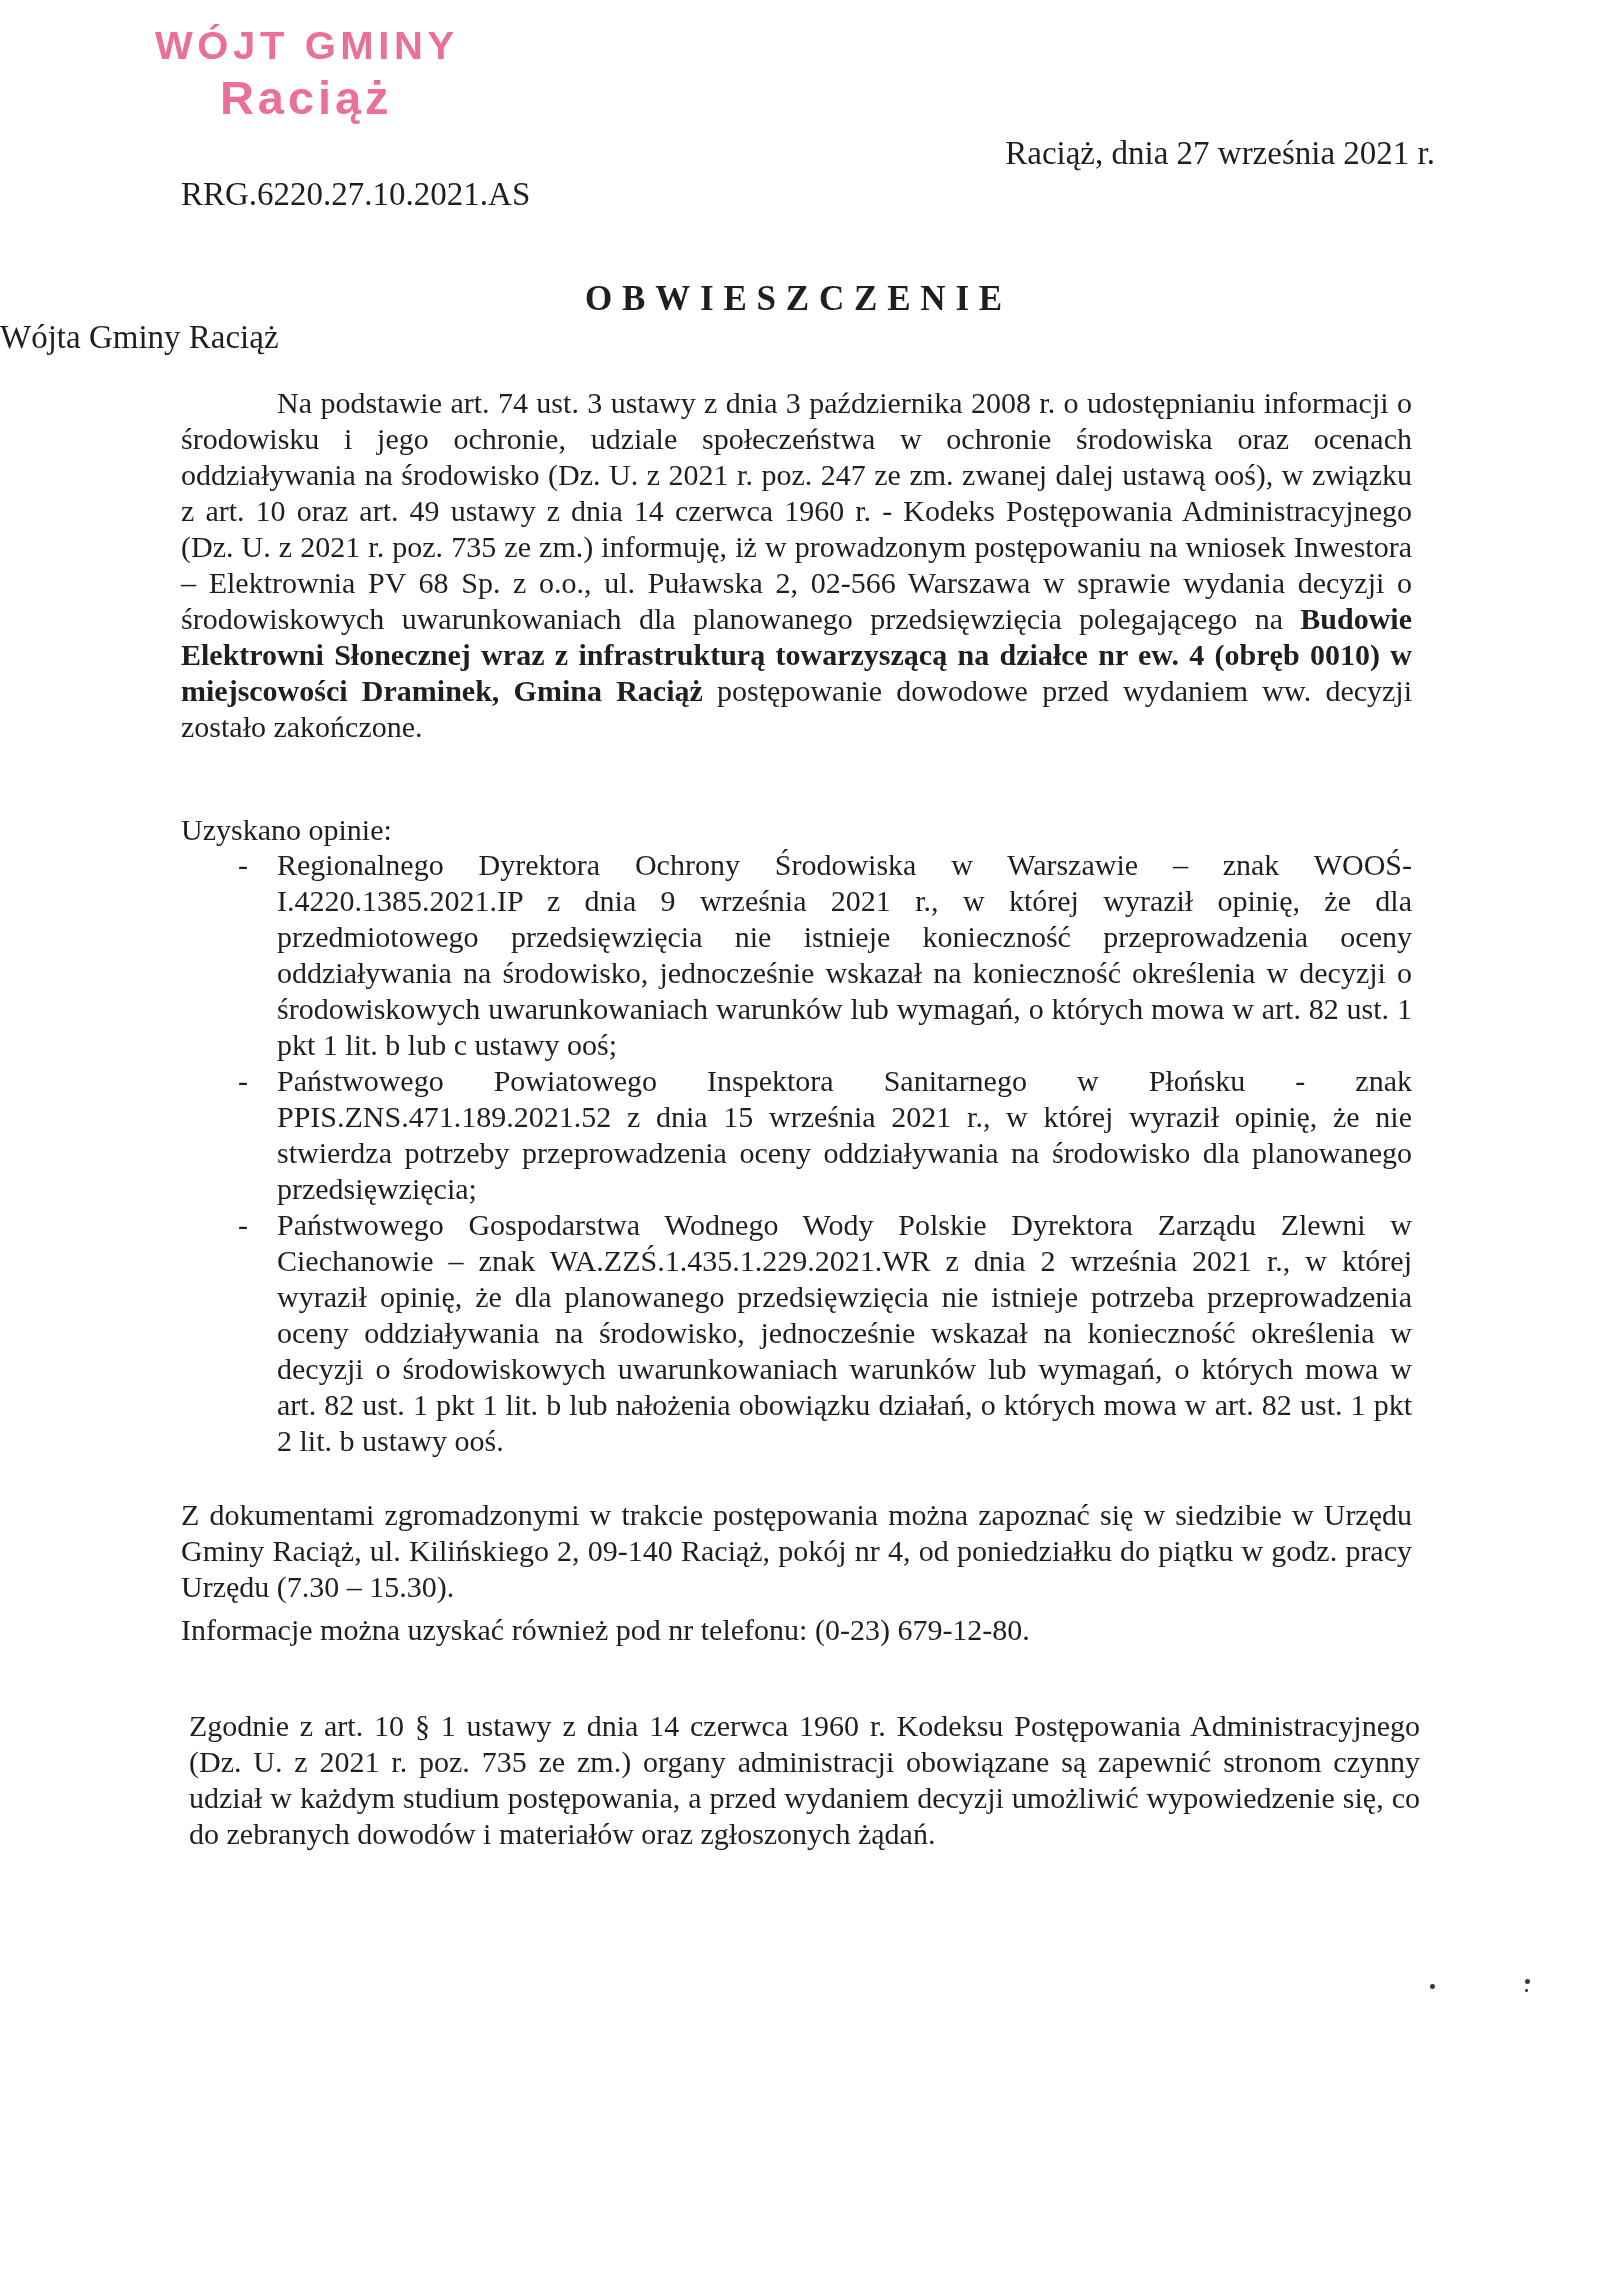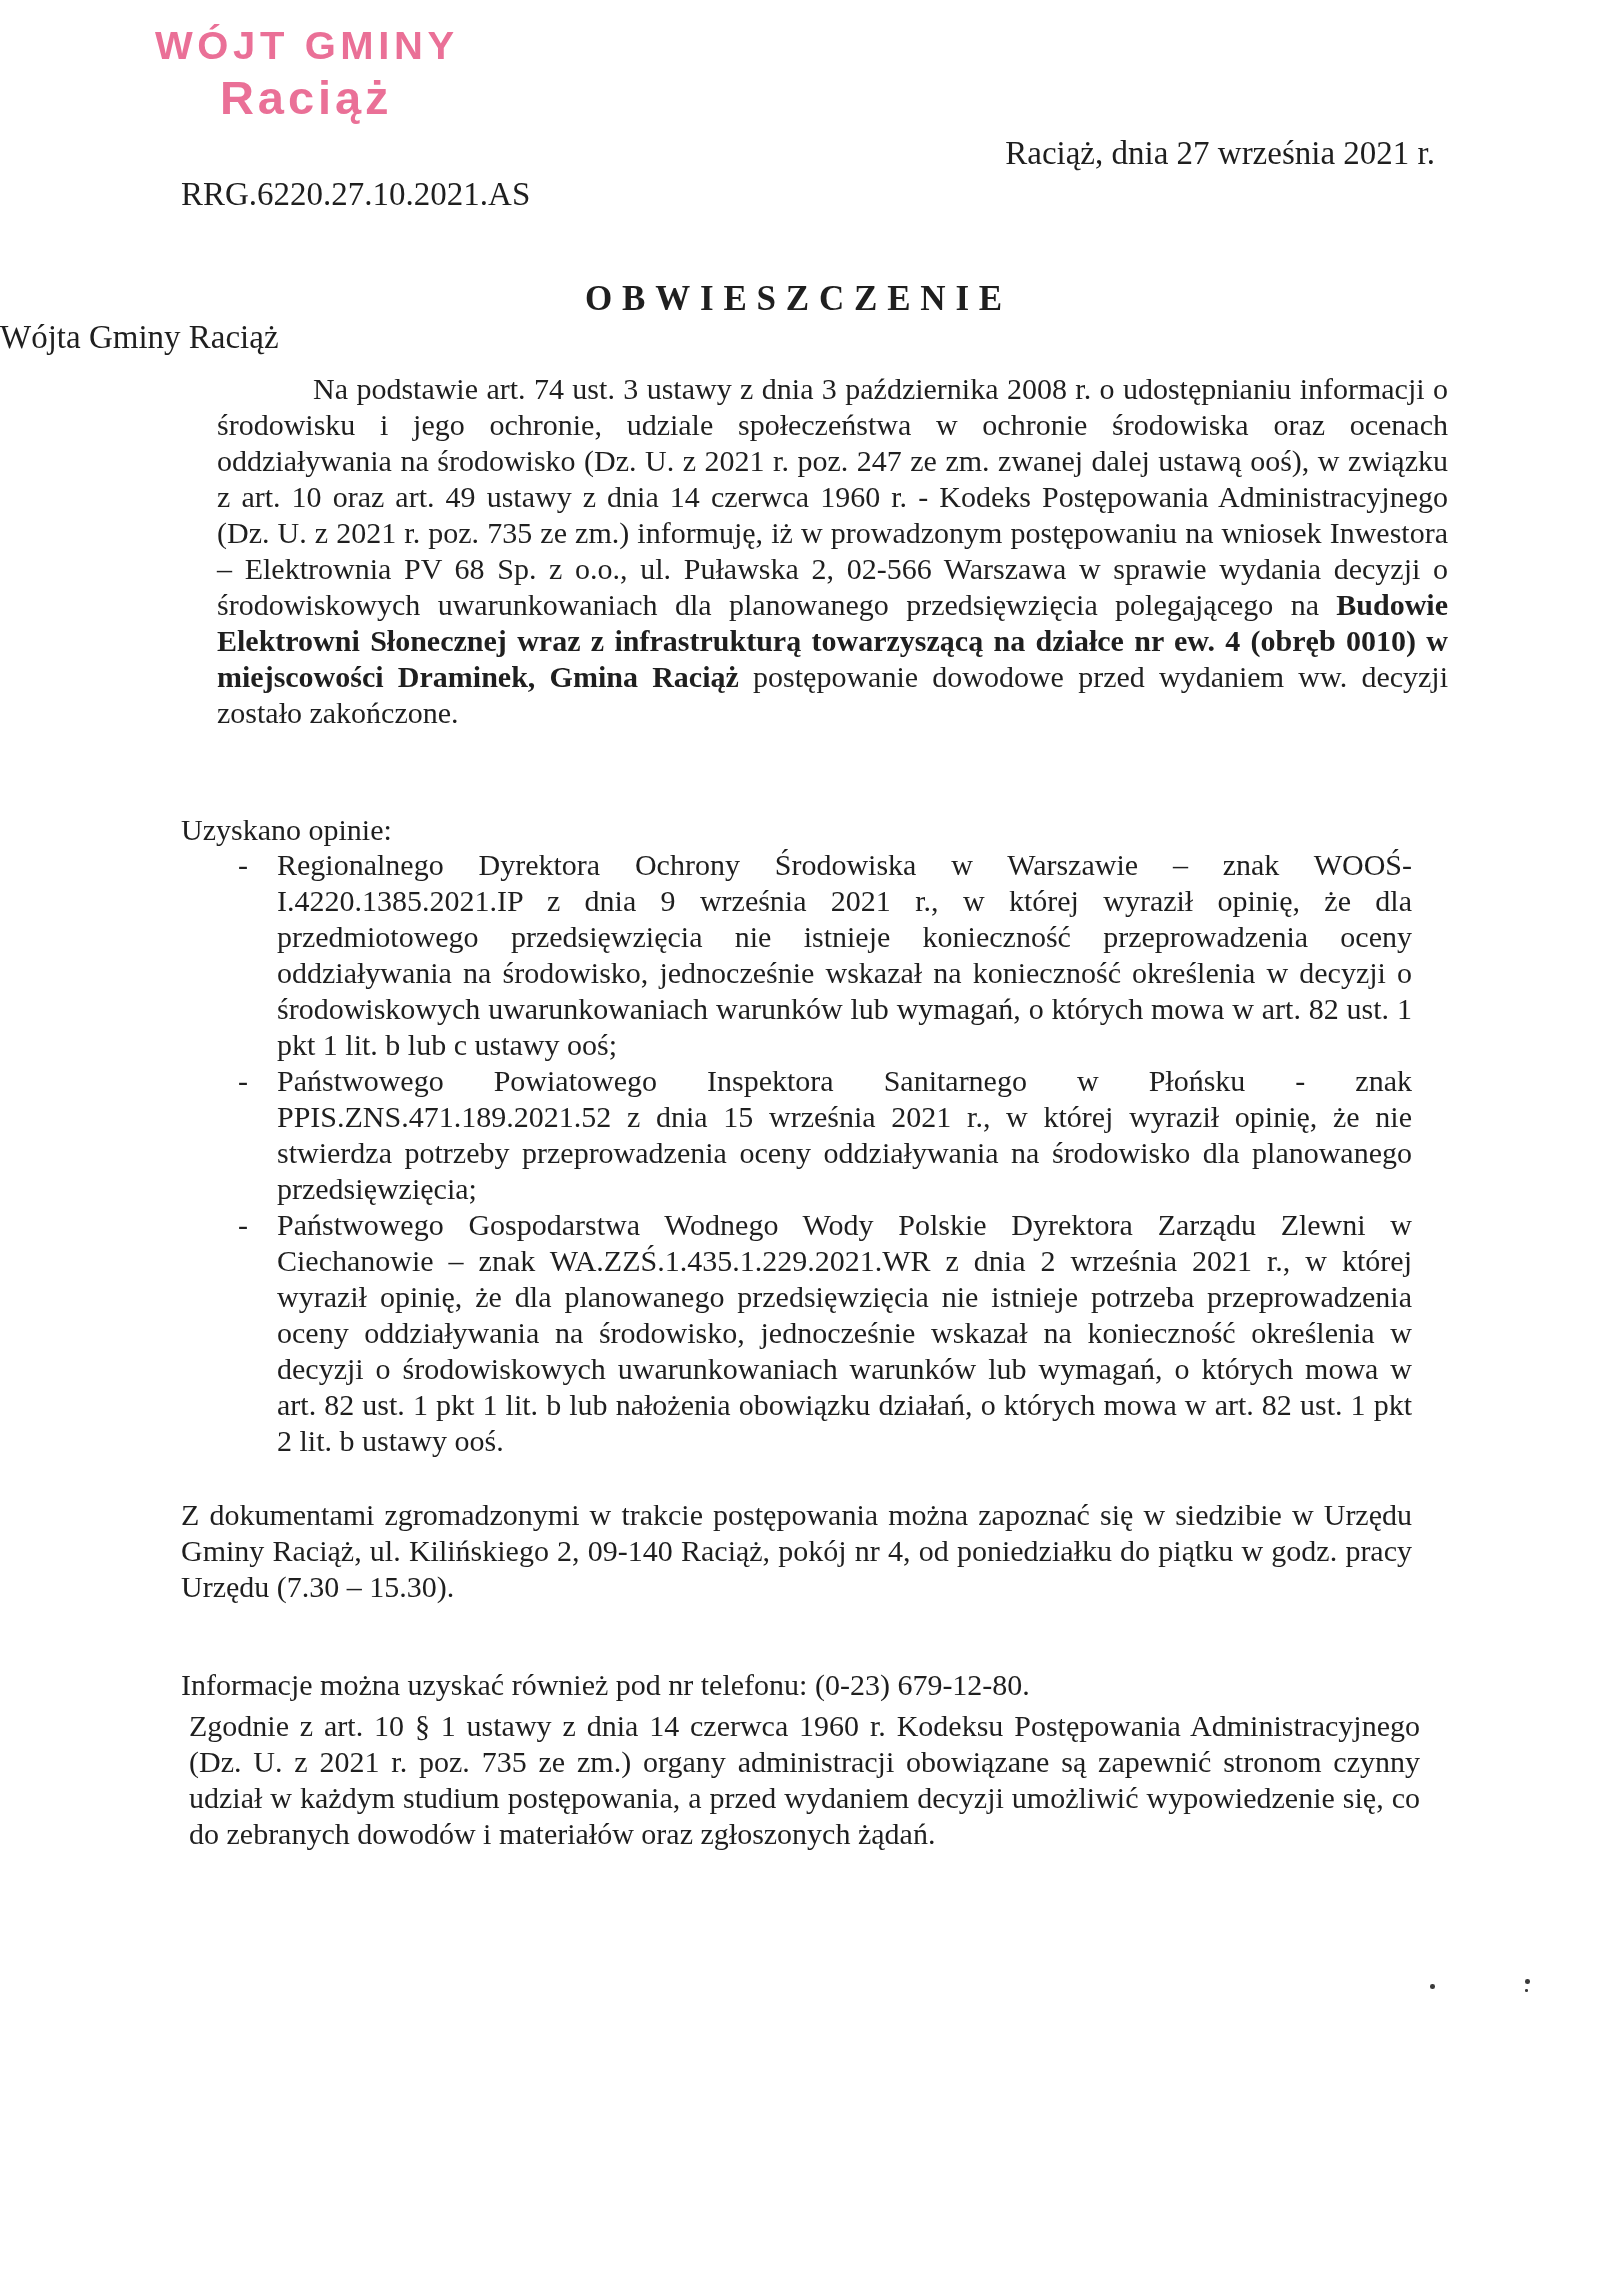--- a/index.html
+++ b/index.html
@@ -75,21 +75,21 @@
     line-height: 39px;
   }
 
   .body-block {
     left: 181px;
     width: 1231px;
     font-size: 30px;
     line-height: 36px;
     text-align: justify;
   }
-  .para1 { top: 371px; text-indent: 96px; margin-left: 36px; }
+  .para1 { top: 385px; text-indent: 96px; }
   .para1 b { font-weight: bold; }
 
   .opinions-label { top: 812px; }
 
   .opinions-list {
     top: 847px;
     list-style: none;
     margin: 0;
     padding: 0;
   }
@@ -98,21 +98,21 @@
     padding-left: 96px;
     margin: 0;
   }
   .opinions-list li .bullet {
     position: absolute;
     left: 57px;
     top: 0;
   }
 
   .docs-para { top: 1497px; text-align: justify; }
-  .phone-line { top: 1667px; text-align: left; }
+  .phone-line { top: 1612px; text-align: left; }
 
   .legal-para { top: 1708px; margin-left: 8px; }
 
   .speck {
     position: absolute;
     background: #3a3a3a;
     border-radius: 50%;
   }
 </style>
 </head>

